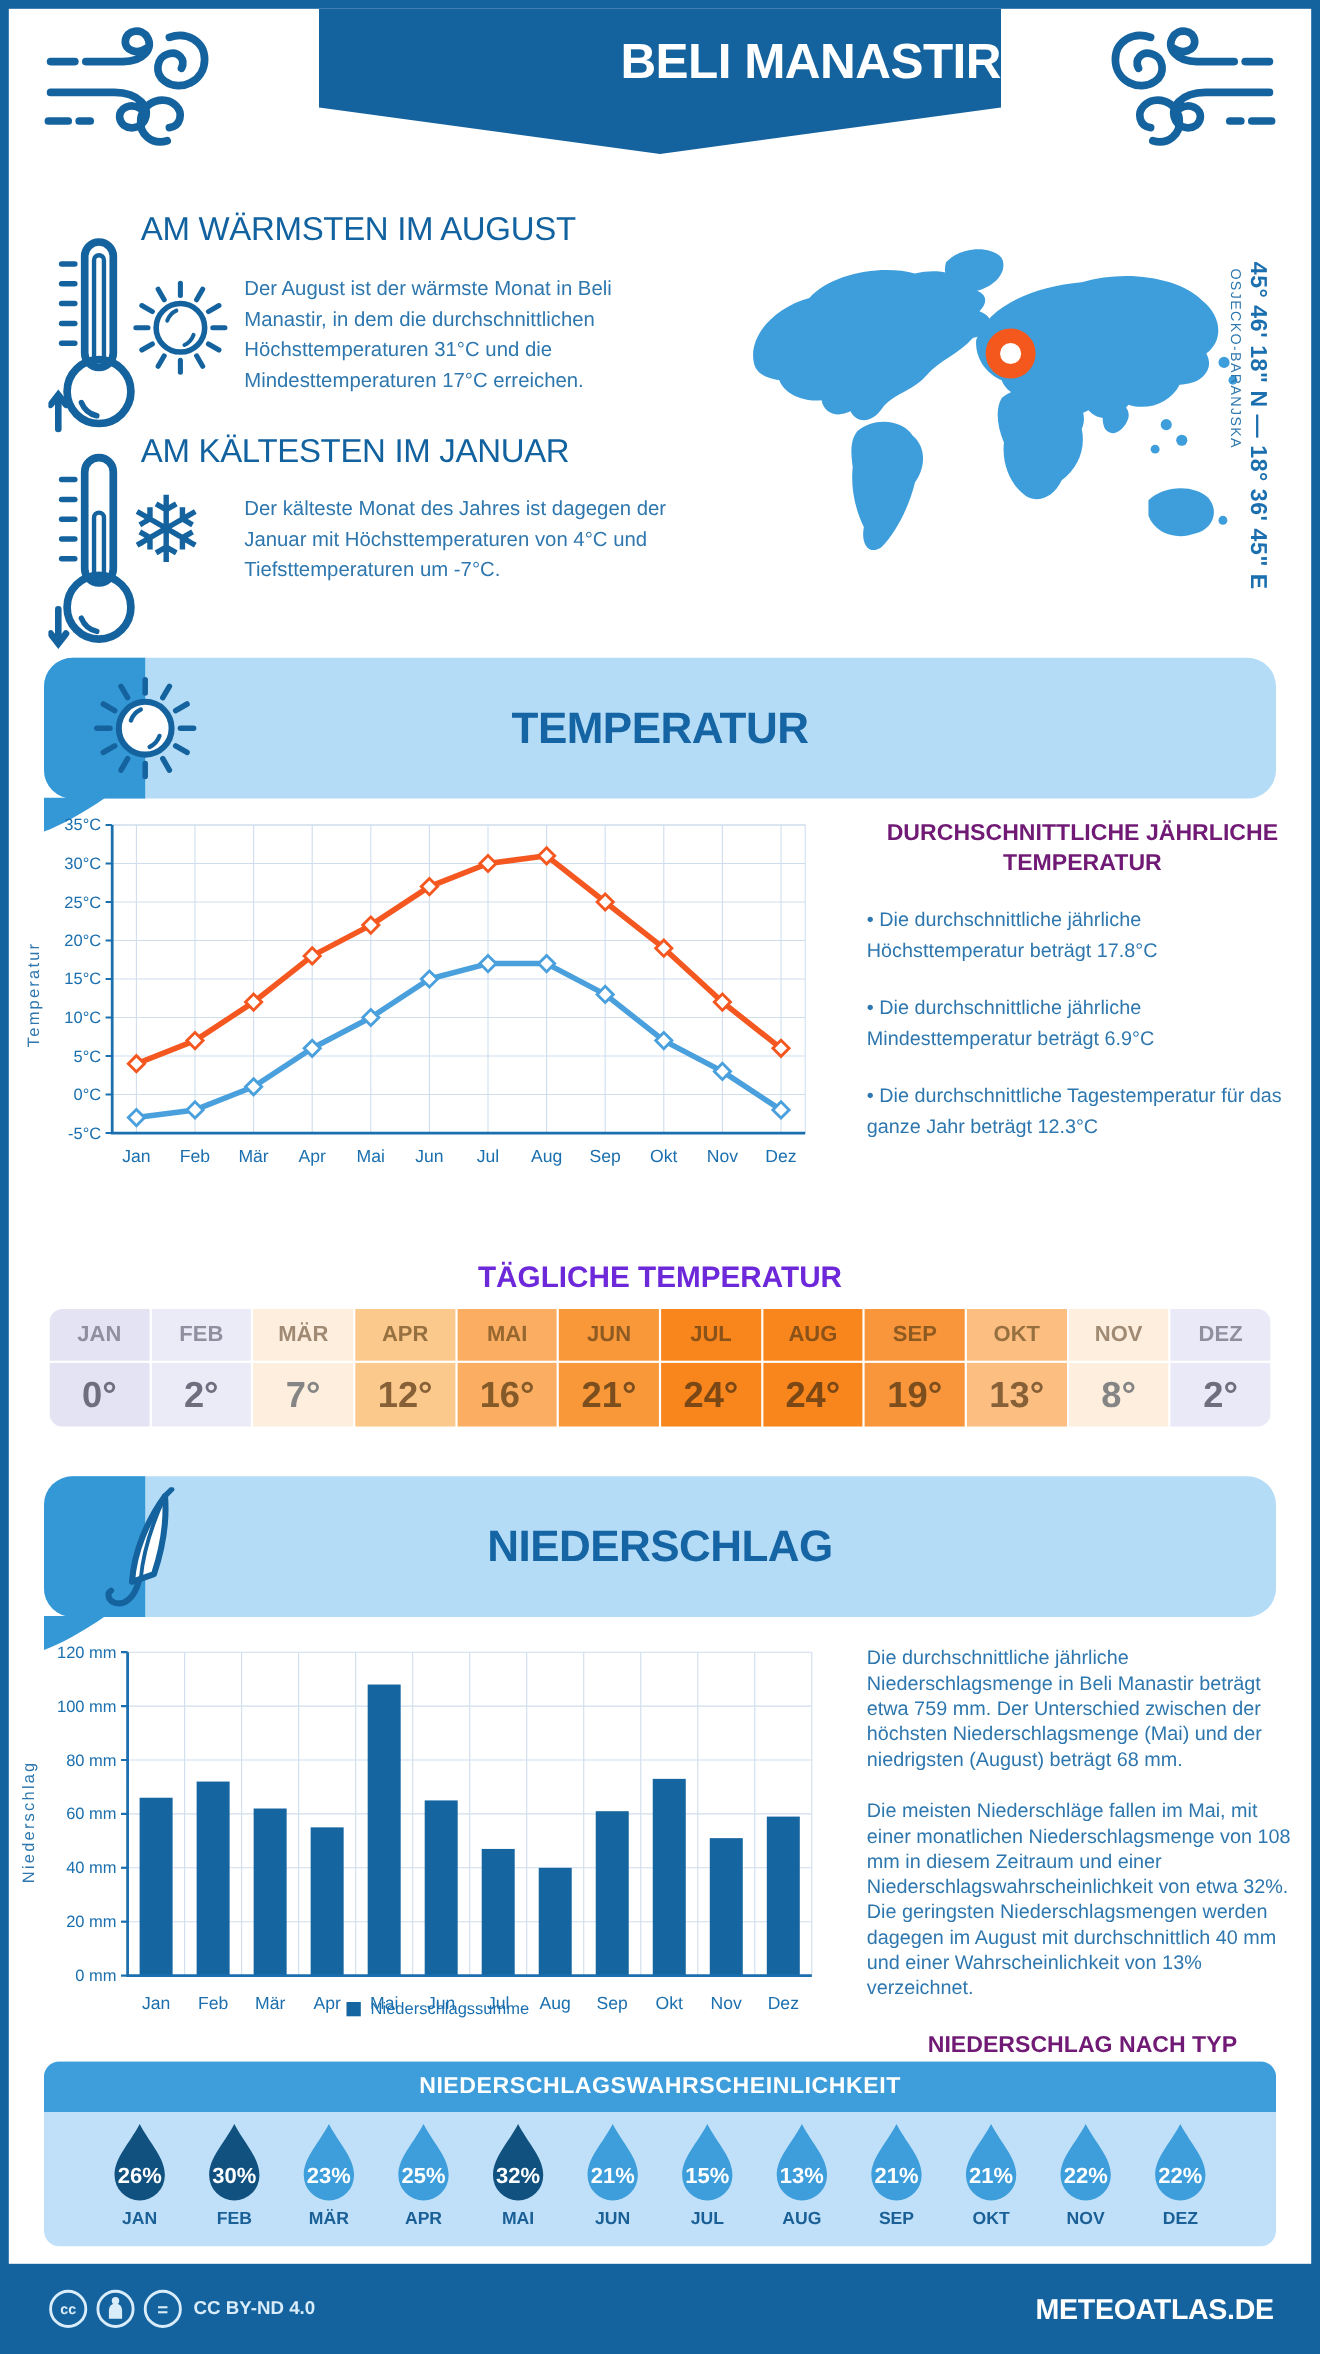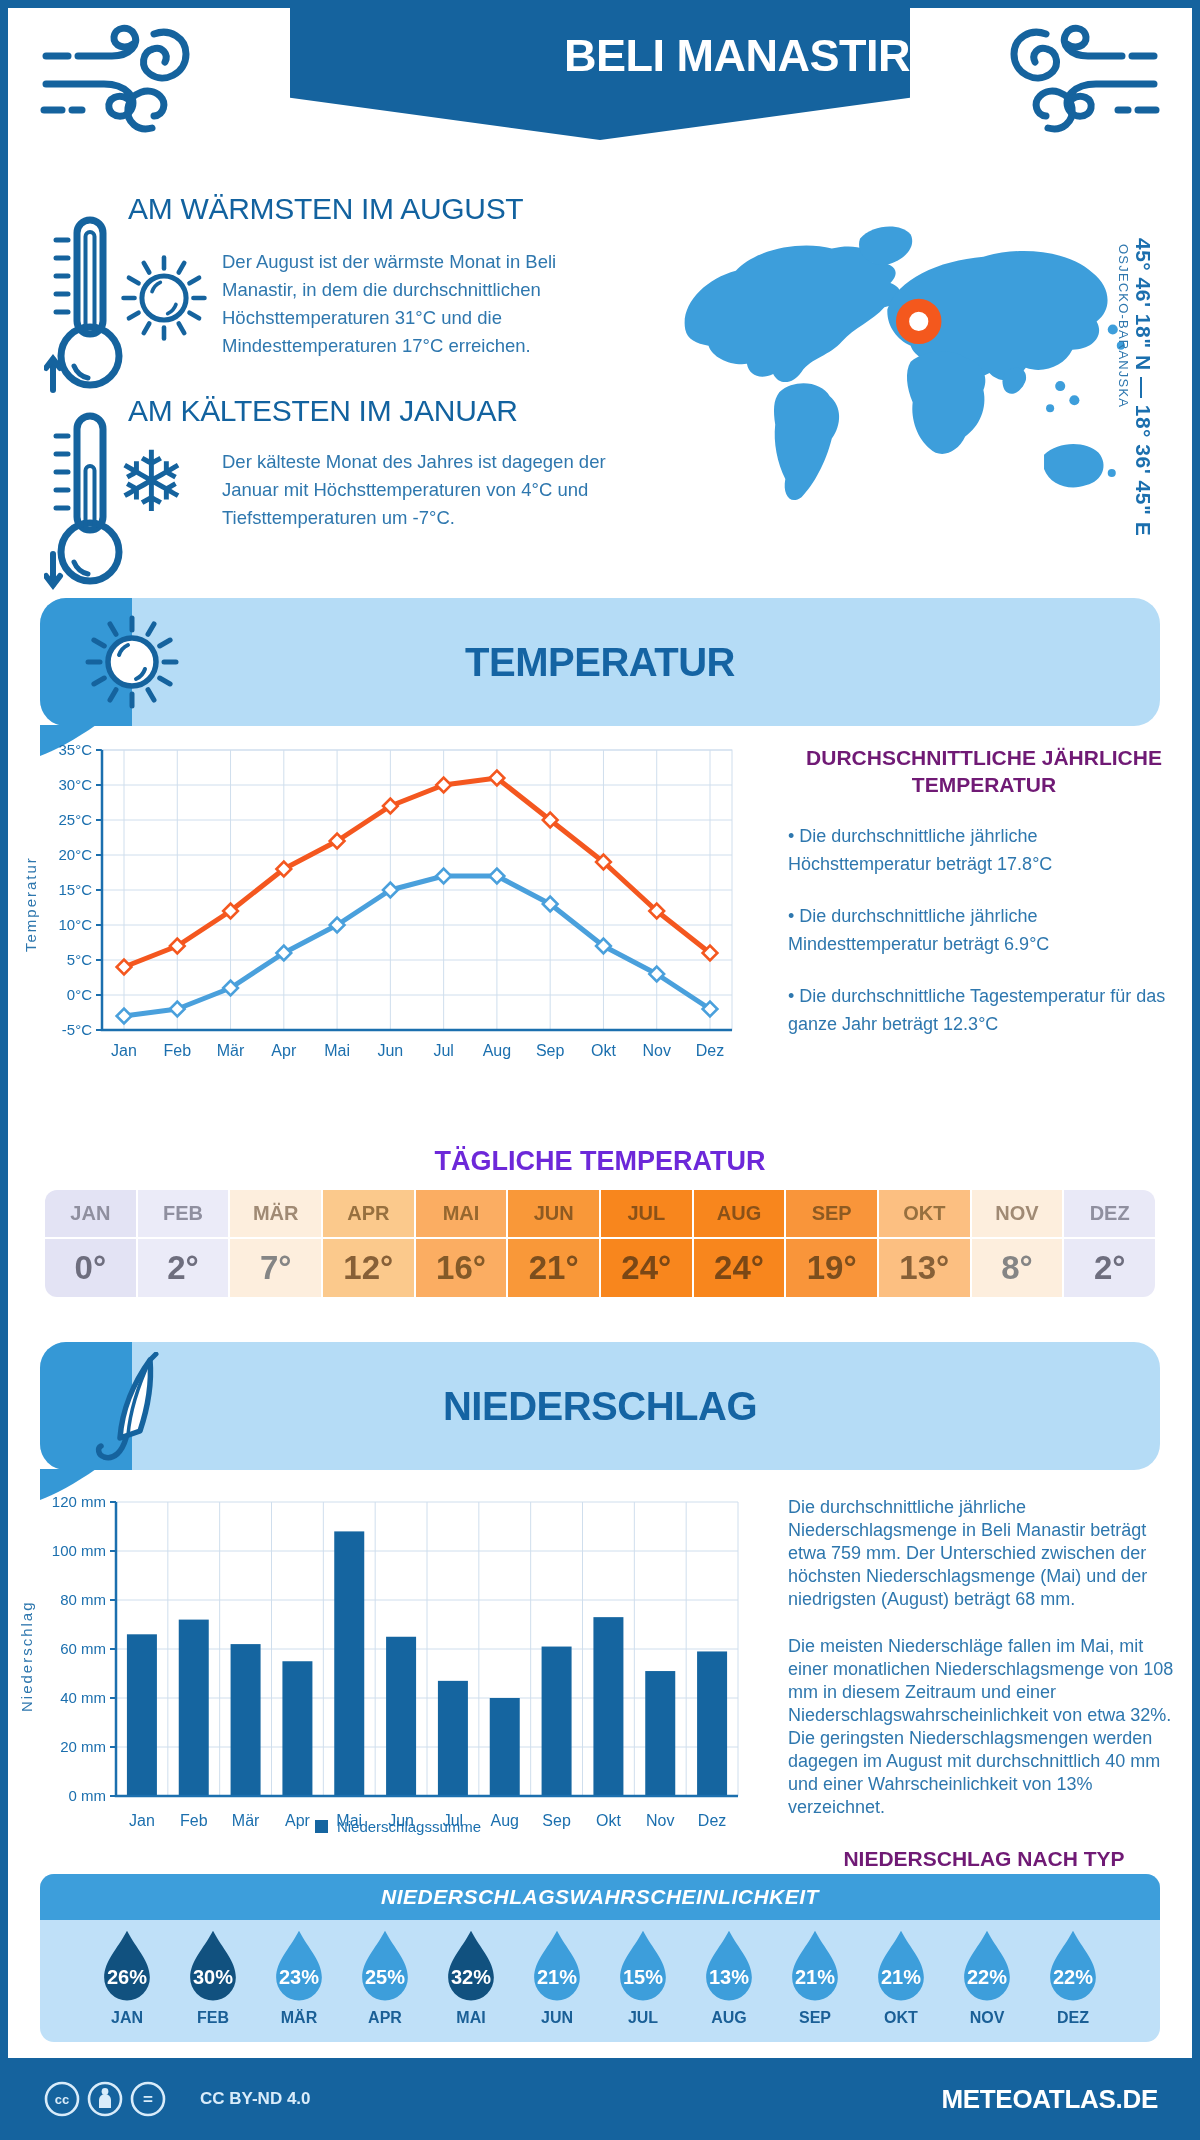--- a/index.html
+++ b/index.html
@@ -54,29 +54,29 @@
   .daily-title{position:absolute;left:0;right:0;top:1146px;text-align:center;color:#6d28d9;font-size:27px;font-weight:bold;}
   .daily-table{position:absolute;left:45px;top:1190px;width:1110px;display:grid;
                grid-template-columns:repeat(12,1fr);grid-template-rows:47px 58px;gap:2px;
                border-radius:12px;overflow:hidden;}
   .daily-table .mc{display:flex;align-items:center;justify-content:center;font-weight:bold;font-size:20px;}
   .daily-table .vc{display:flex;align-items:center;justify-content:center;font-weight:bold;font-size:33px;}
 
   
   .prob{position:absolute;left:40px;top:1874px;width:1120px;height:168px;background:#bfe0f8;border-radius:14px;overflow:hidden;}
   .prob .hd{height:46px;background:#3d9edb;color:#fff;text-align:center;font-weight:bold;font-size:21px;
-            line-height:46px;letter-spacing:.5px;font-style:italic;}
+            line-height:46px;letter-spacing:.5px;}
   .prob .row{display:flex;justify-content:center;padding:8px 32px 0;}
   .prob .dropcol{width:86px;display:flex;flex-direction:column;align-items:center;}
   .prob .dropcol .mon{margin-top:1px;color:#1a5f96;font-weight:bold;font-size:16px;}
 
   
   .footer{position:absolute;left:0;top:2058px;width:1200px;height:82px;background:#15639e;
           display:flex;align-items:center;justify-content:space-between;padding:0 42px;}
-  .footer .lic{display:flex;align-items:center;gap:32px;color:#d9ecfa;font-weight:bold;font-size:17px;}
+  .footer .lic{display:flex;align-items:center;gap:8px;color:#d9ecfa;font-weight:bold;font-size:17px;}
   .footer .site{color:#fff;font-weight:bold;font-size:26px;letter-spacing:-.3px;}
 </style>
 </head>
 <body>
 
 <div class="page">
   <div class="edge top"></div>
   <div class="edge left"></div>
   <div class="edge right"></div>
 

